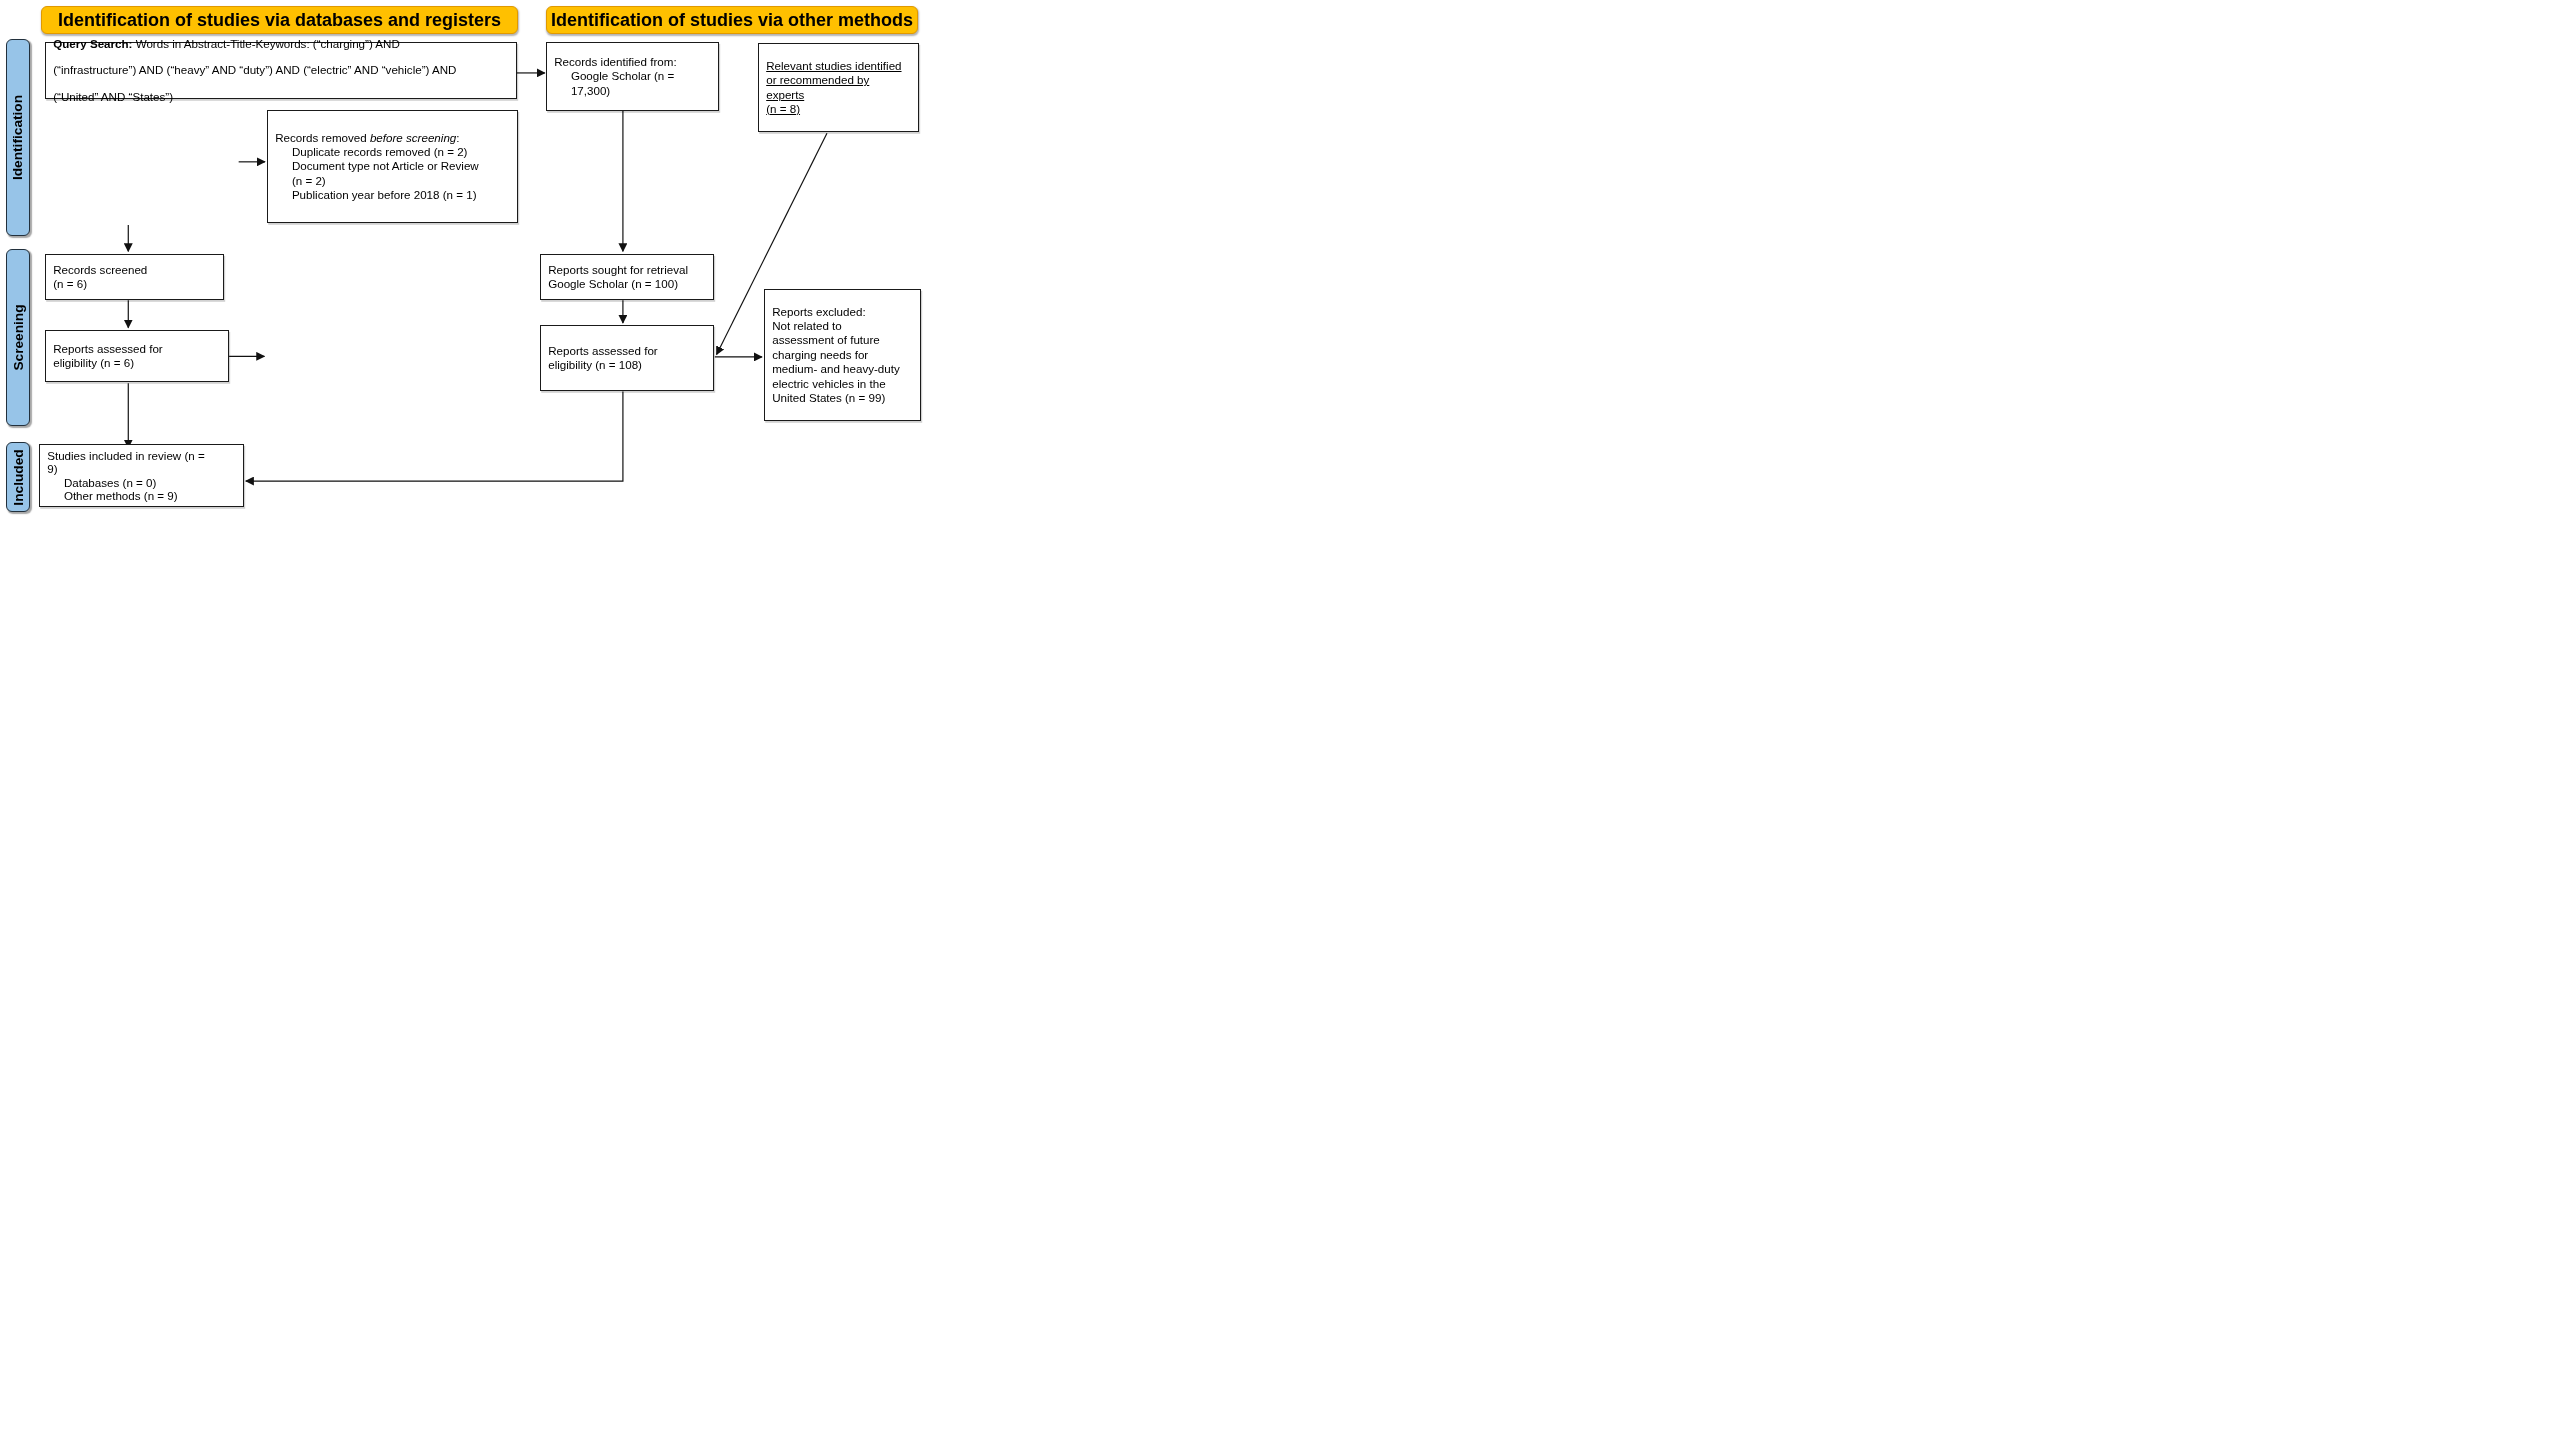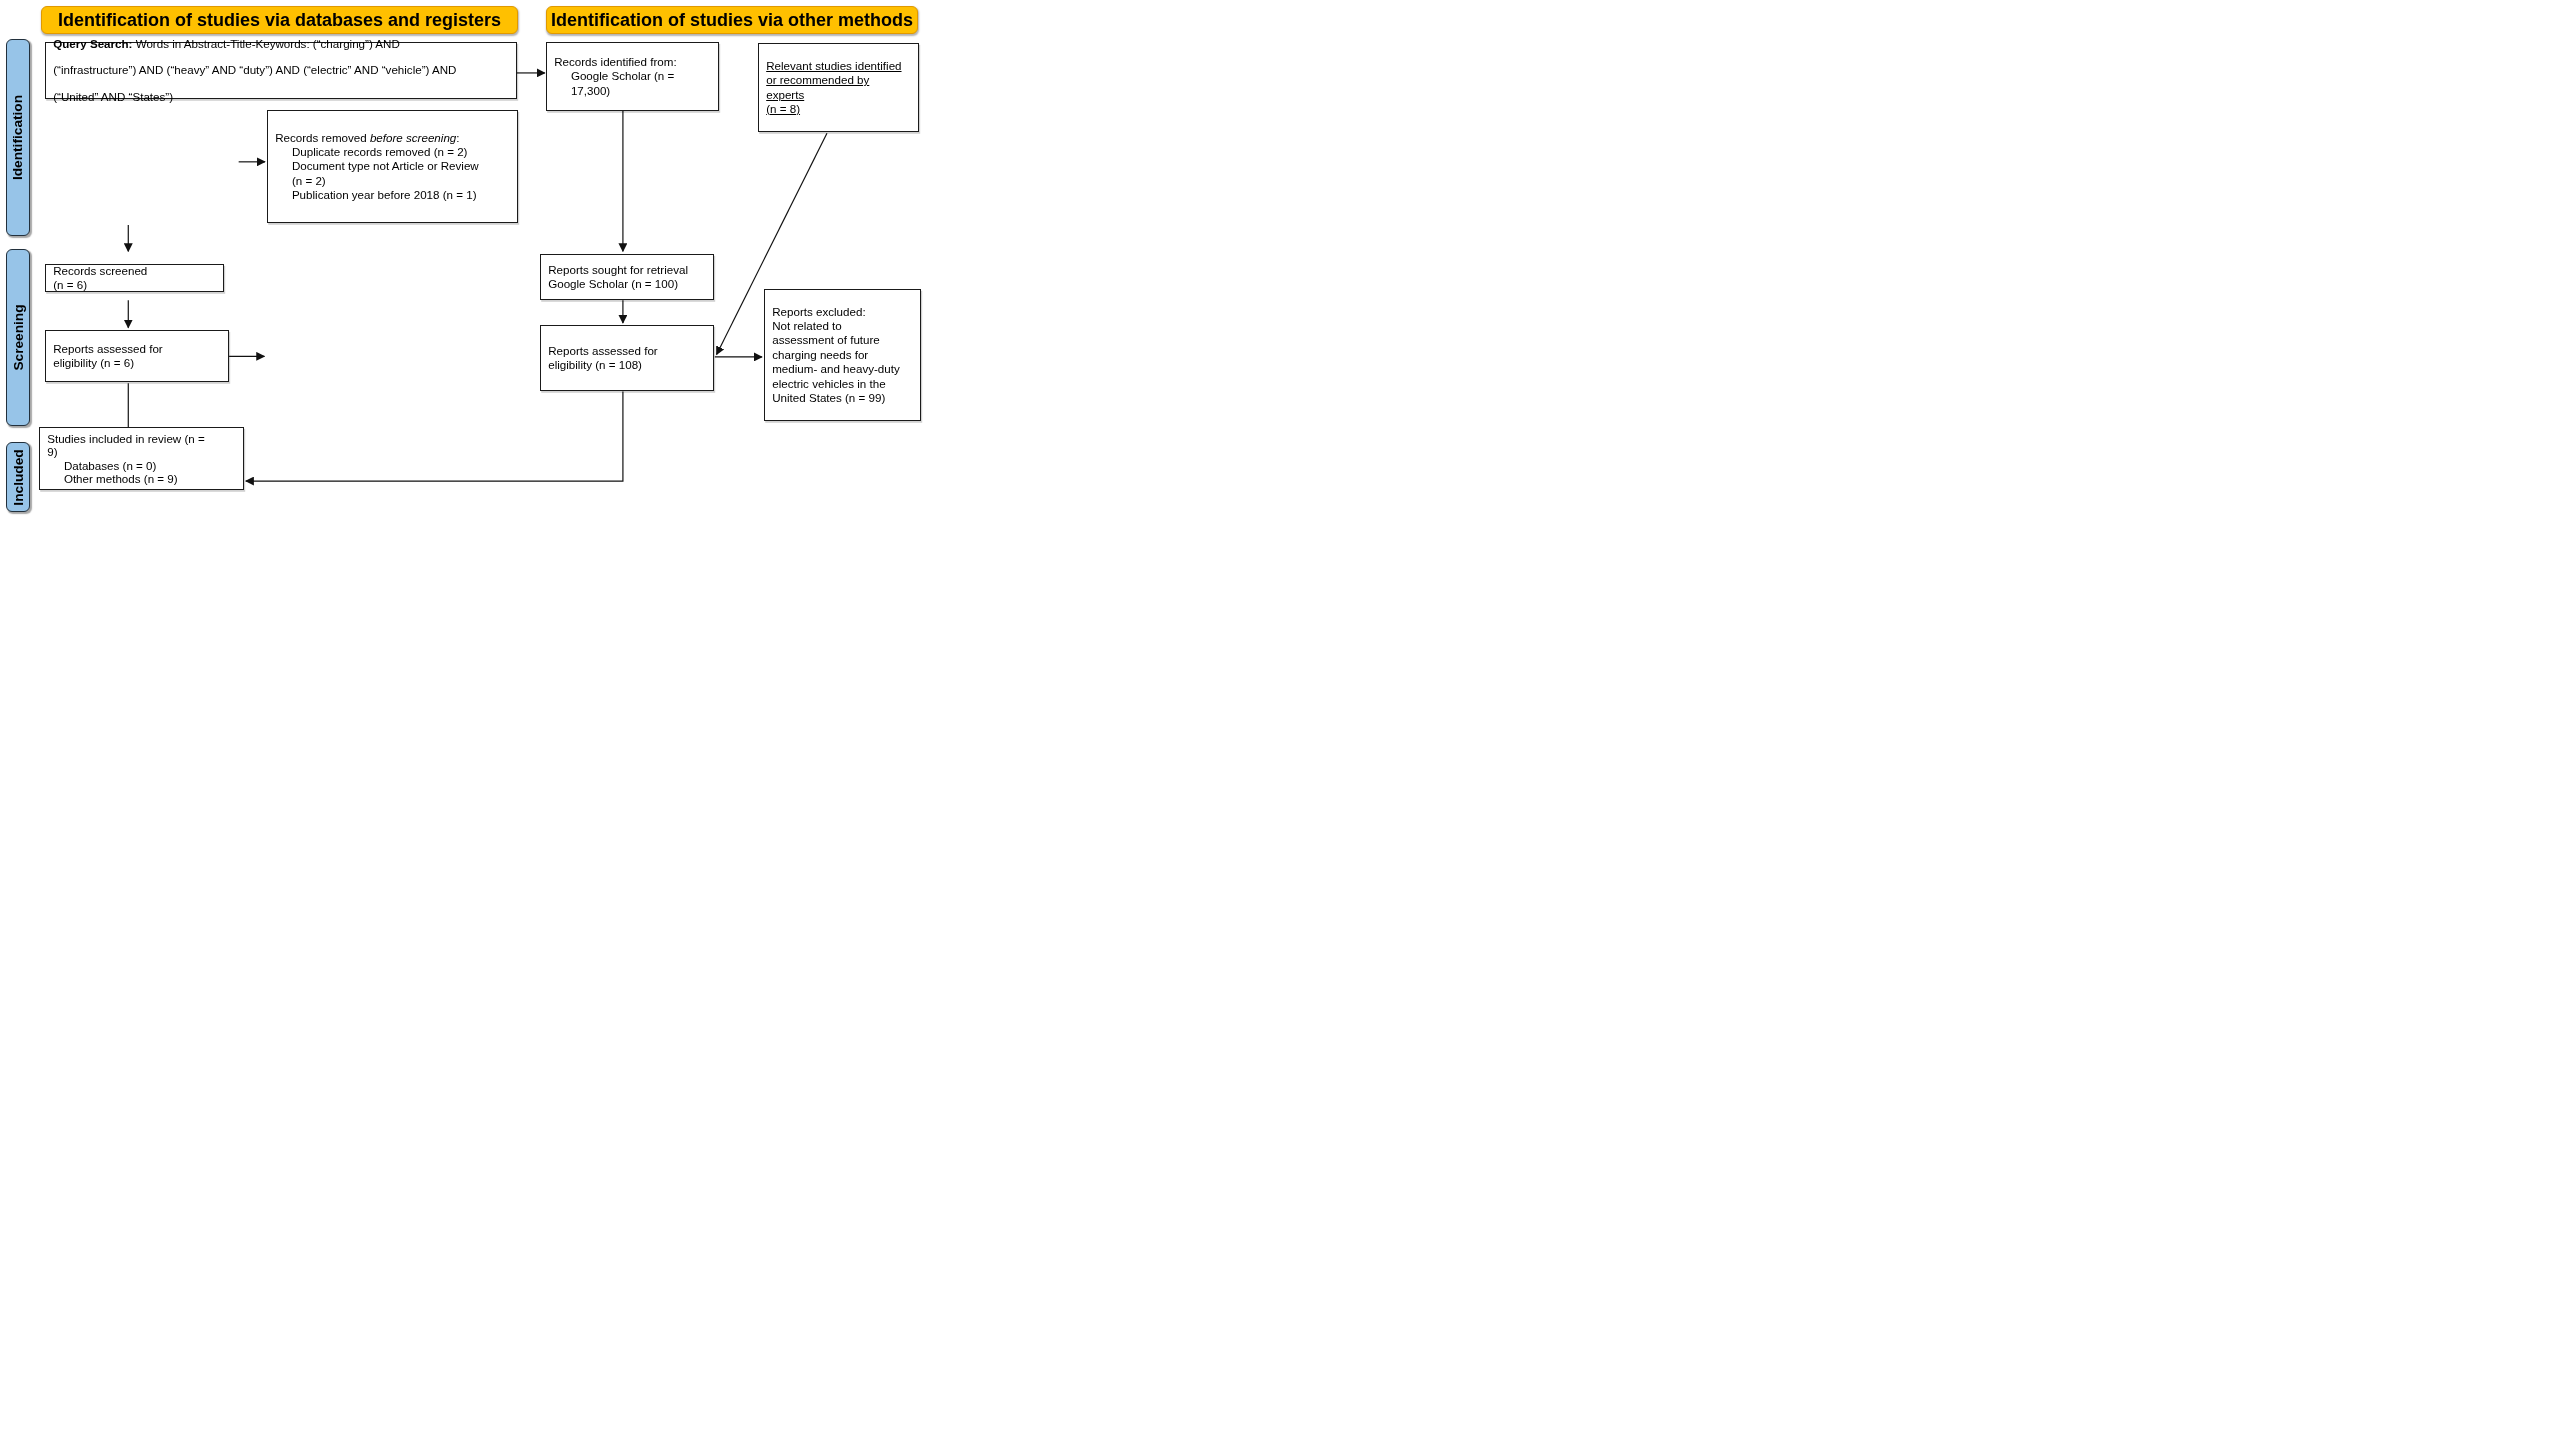--- a/index.html
+++ b/index.html
@@ -114,21 +114,21 @@
     <div class="ln i1">17,300)</div>
   </div>
 
   <div class="box" style="left:758px; top:43px; width:161px; height:89px;text-decoration:underline;">
     <div class="ln">Relevant studies identified</div>
     <div class="ln">or recommended by</div>
     <div class="ln">experts</div>
     <div class="ln">(n = 8)</div>
   </div>
 
-  <div class="box" style="left:45px; top:264px; width:179px; height:28px;">
+  <div class="box" style="left:45px; top:254px; width:179px; height:46px;">
     <div class="ln">Records screened</div>
     <div class="ln">(n = 6)</div>
   </div>
 
   <div class="box" style="left:45px; top:330px; width:184px; height:52px;">
     <div class="ln">Reports assessed for</div>
     <div class="ln">eligibility (n = 6)</div>
   </div>
 
 
@@ -145,21 +145,21 @@
   <div class="box" style="left:764px; top:289px; width:157px; height:132px;">
     <div class="ln">Reports excluded:</div>
     <div class="ln">Not related to</div>
     <div class="ln">assessment of future</div>
     <div class="ln">charging needs for</div>
     <div class="ln">medium- and heavy-duty</div>
     <div class="ln">electric vehicles in the</div>
     <div class="ln">United States (n = 99)</div>
   </div>
 
-  <div class="box tight" style="left:39px; top:427px; width:205px; height:63px;">
+  <div class="box tight" style="left:39px; top:444px; width:205px; height:63px;">
     <div class="ln">Studies included in review (n =</div>
     <div class="ln">9)</div>
     <div class="ln i1">Databases (n = 0)</div>
     <div class="ln i1">Other methods (n = 9)</div>
   </div>
 
 </div>
 
 
 </body></html>

